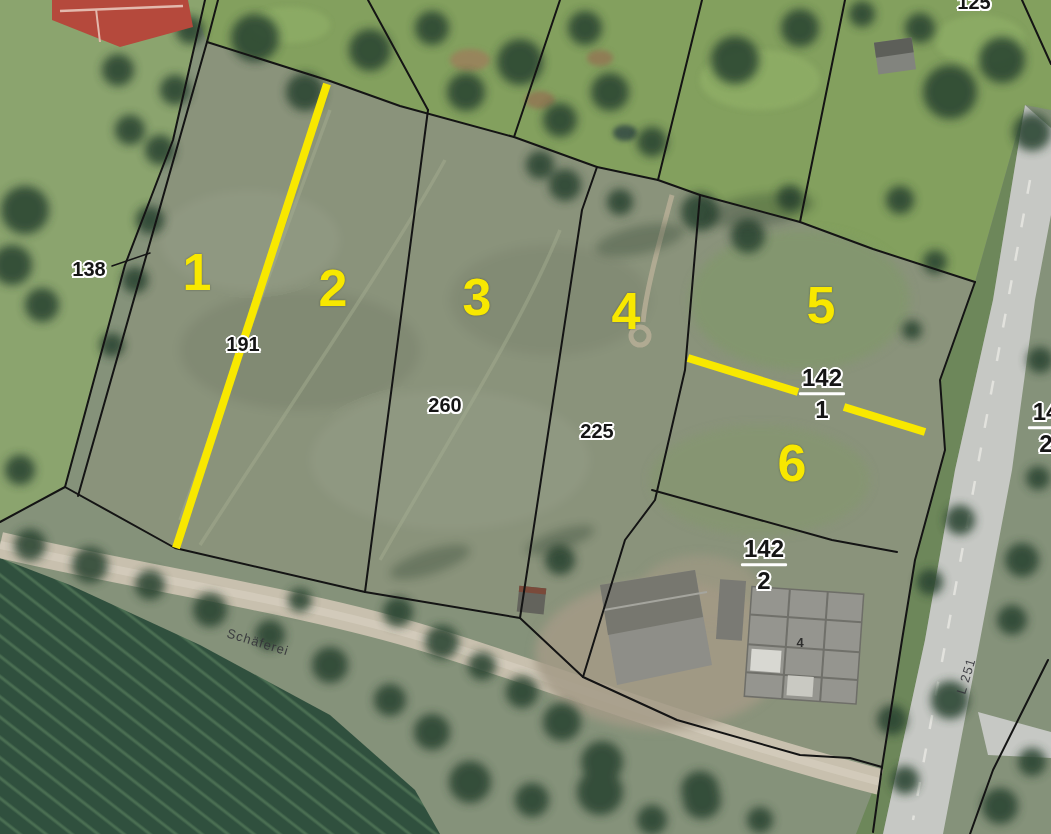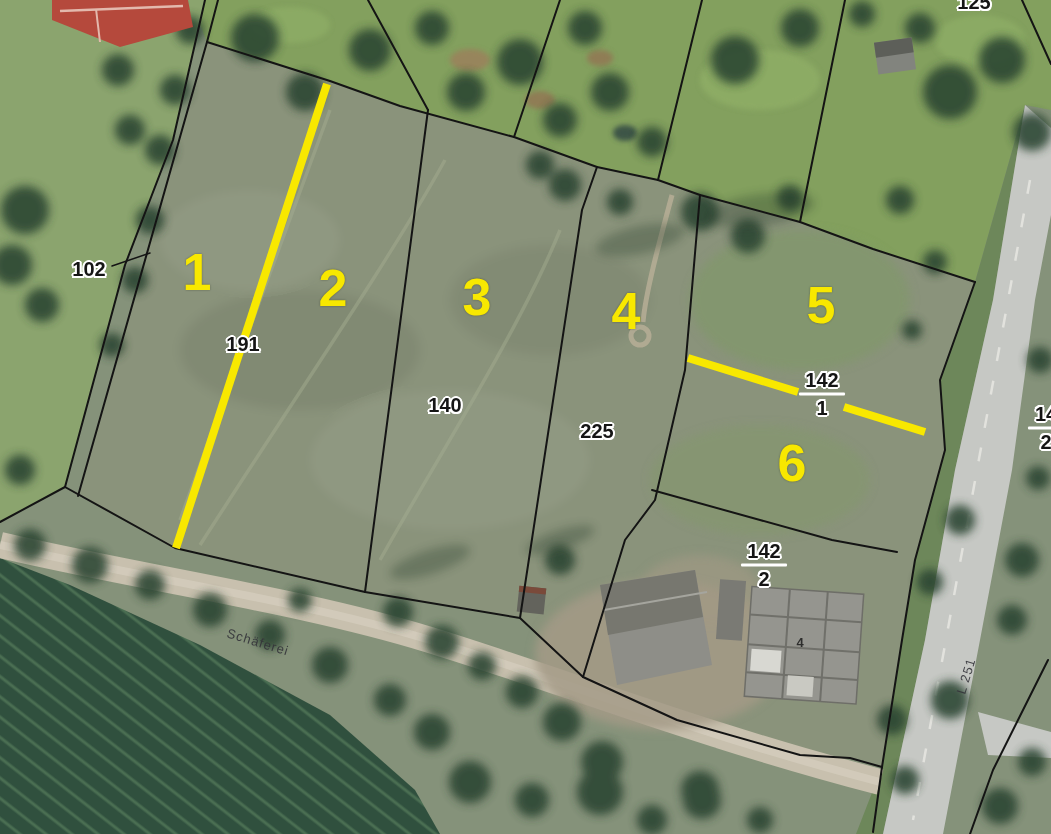--- a/index.html
+++ b/index.html
@@ -15,21 +15,21 @@
     text-shadow:0 0 2px rgba(30,30,0,.45);
     line-height:1;
   }
   .parcel-num{
     font-size:20px;font-weight:bold;color:#151515;line-height:1;
     text-shadow:-1.5px -1.5px 0 #fff,1.5px -1.5px 0 #fff,-1.5px 1.5px 0 #fff,
       1.5px 1.5px 0 #fff,0 -2px 0 #fff,0 2px 0 #fff,-2px 0 0 #fff,2px 0 0 #fff;
   }
   .fraction{
     position:absolute;transform:translate(-50%,-50%);text-align:center;
-    font-size:20px;font-weight:bold;color:#151515;line-height:1.05;
+    font-size:24px;font-weight:bold;color:#151515;line-height:1.05;
   }
   .fraction .num,.fraction .den{
     text-shadow:-1.5px -1.5px 0 #fff,1.5px -1.5px 0 #fff,-1.5px 1.5px 0 #fff,
       1.5px 1.5px 0 #fff,0 -2px 0 #fff,0 2px 0 #fff,-2px 0 0 #fff,2px 0 0 #fff;
   }
   .fraction .bar{height:3px;background:#fff;width:46px;margin:2px auto;border-radius:1px;}
   .street{
     font-size:13px;color:#34343a;letter-spacing:1px;opacity:.9;
   }
   .house-num{font-size:13px;color:#1c1c1c;font-weight:bold;opacity:.85;}
@@ -256,23 +256,23 @@
   </g>
 </svg>
 
 <div class="label yellow-num" style="left:197px;top:272px">1</div>
 <div class="label yellow-num" style="left:333px;top:288px">2</div>
 <div class="label yellow-num" style="left:477px;top:297px">3</div>
 <div class="label yellow-num" style="left:626px;top:311px">4</div>
 <div class="label yellow-num" style="left:821px;top:305px">5</div>
 <div class="label yellow-num" style="left:792px;top:463px">6</div>
 
-<div class="label parcel-num" style="left:89px;top:269px">102</div>
+<div class="label parcel-num" style="left:89px;top:269px">138</div>
 <div class="label parcel-num" style="left:243px;top:344px">191</div>
-<div class="label parcel-num" style="left:445px;top:405px">140</div>
+<div class="label parcel-num" style="left:445px;top:405px">260</div>
 <div class="label parcel-num" style="left:597px;top:431px">225</div>
 
 <div class="fraction" style="left:822px;top:394px">
   <div class="num">142</div>
   <div class="bar"></div>
   <div class="den">1</div>
 </div>
 <div class="fraction" style="left:764px;top:565px">
   <div class="num">142</div>
   <div class="bar"></div>

